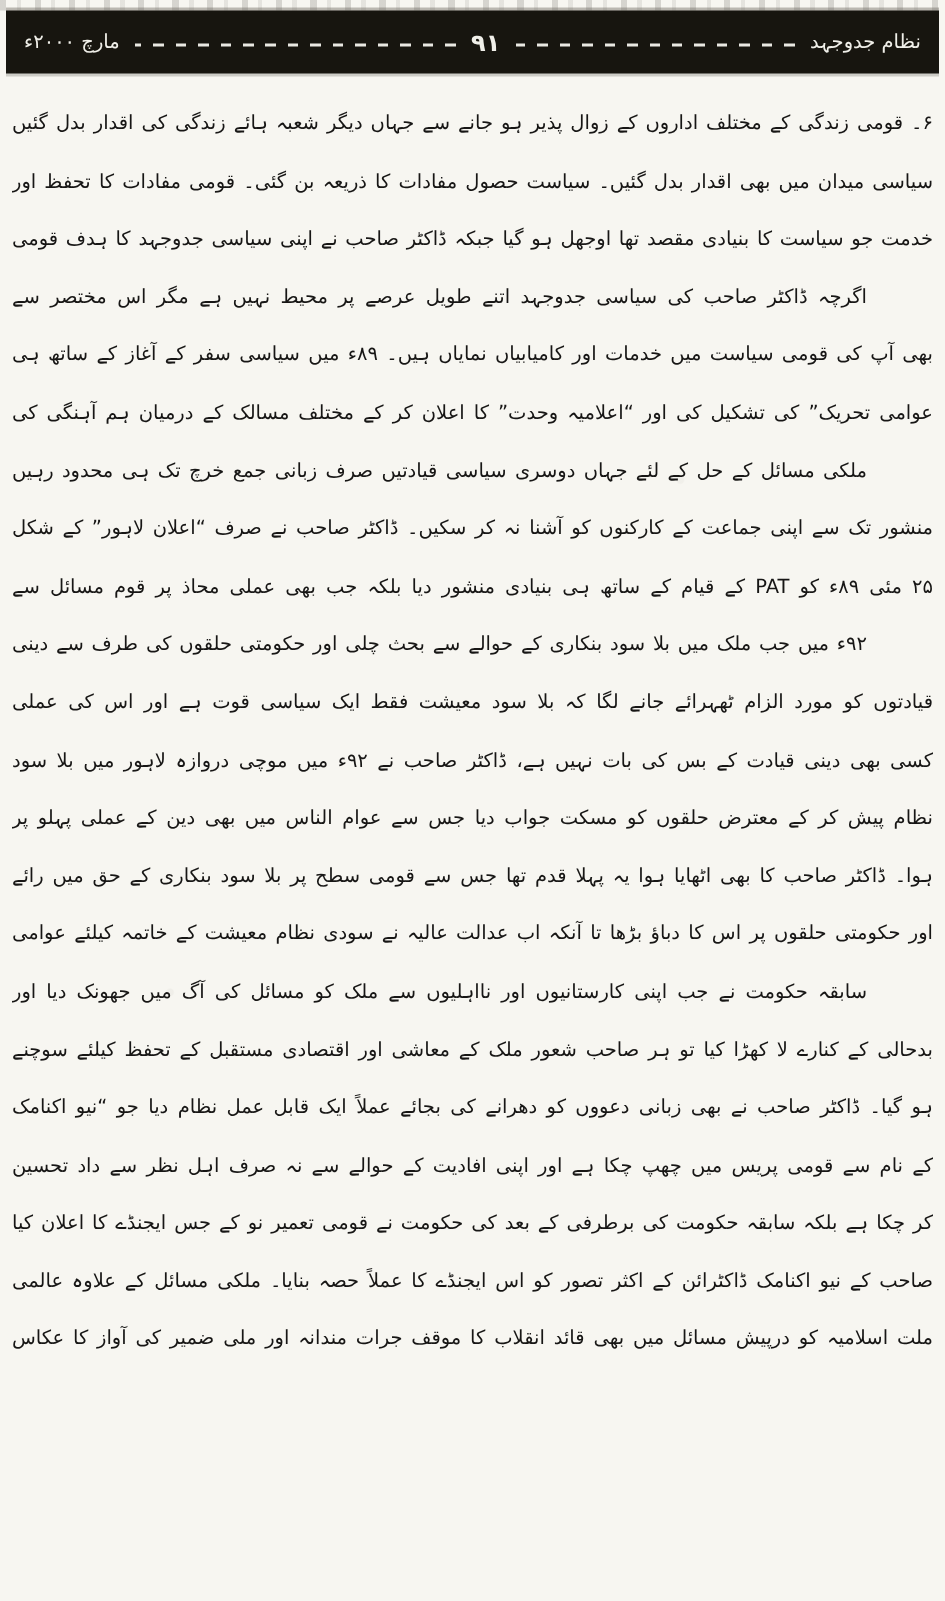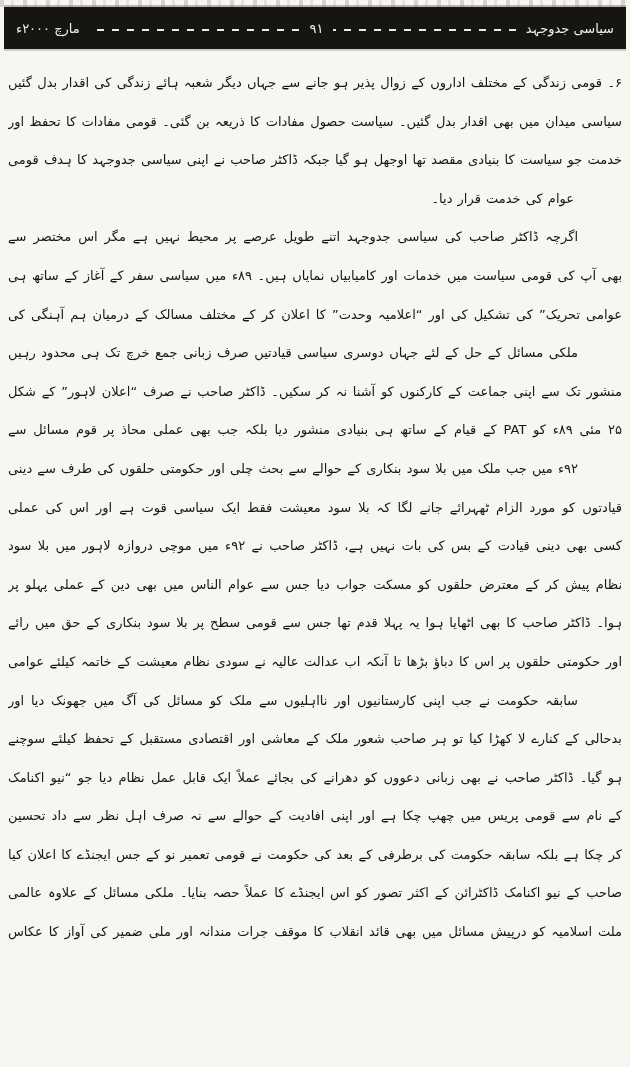--- a/index.html
+++ b/index.html
@@ -34,21 +34,21 @@
     padding: 0 12px;
     box-sizing: border-box;
     box-shadow: 0 -2px 0 rgba(110,106,98,0.45), 0 2px 0 rgba(80,78,72,0.25);
   }
   .band-text {
     font-size: 13px;
     white-space: nowrap;
     letter-spacing: 0.2px;
     text-align: right;
   }
-  .band-num { font-size: 13px; }
+  .band-num { font-size: 16px; font-weight: bold; }
   .dash-fill {
     flex: 1 1 auto;
     height: 2px;
     margin: 4px 10px 0 10px;
     background: repeating-linear-gradient(to left,
       #e9e8e2 0 7px, transparent 7px 15px);
   }
   .dash-fill.long { flex-grow: 1.15; }
   main.body {
     position: absolute; top: 64px; right: 8px; left: 8px;
@@ -71,34 +71,33 @@
   .ln.end.i48  { padding-left: 0; padding-right: 48px;  box-sizing: border-box; }
   .ln.end.i85  { padding-right: 85px;  box-sizing: border-box; }
   .ln.end.i100 { padding-right: 100px; box-sizing: border-box; }
 </style>
 </head>
 <body>
 
 <div class="page">
 
   <header class="band">
-    <span class="band-text">سیاسی جدوجہد</span>
+    <span class="band-text">نظام جدوجہد</span>
     <span class="dash-fill"></span>
     <span class="band-text band-num">۹۱</span>
     <span class="dash-fill long"></span>
     <span class="band-text">مارچ ۲۰۰۰ء</span>
   </header>
 
   <main class="body">
 
     <p class="para">
       <span class="ln">۶۔ قومی زندگی کے مختلف اداروں کے زوال پذیر ہو جانے سے جہاں دیگر شعبہ ہائے زندگی کی اقدار بدل گئیں وہاں</span>
       <span class="ln">سیاسی میدان میں بھی اقدار بدل گئیں۔ سیاست حصول مفادات کا ذریعہ بن گئی۔ قومی مفادات کا تحفظ اور عوام کی</span>
       <span class="ln">خدمت جو سیاست کا بنیادی مقصد تھا اوجھل ہو گیا جبکہ ڈاکٹر صاحب نے اپنی سیاسی جدوجہد کا ہدف قومی بہبود اور</span>
-      <span class="ln end i48">عوام کی خدمت قرار دیا۔</span>
     </p>
 
     <p class="para">
       <span class="ln ind">اگرچہ ڈاکٹر صاحب کی سیاسی جدوجہد اتنے طویل عرصے پر محیط نہیں ہے مگر اس مختصر سے عرصے میں</span>
       <span class="ln">بھی آپ کی قومی سیاست میں خدمات اور کامیابیاں نمایاں ہیں۔ ۸۹ء میں سیاسی سفر کے آغاز کے ساتھ ہی “پاکستان</span>
       <span class="ln">عوامی تحریک” کی تشکیل کی اور “اعلامیہ وحدت” کا اعلان کر کے مختلف مسالک کے درمیان ہم آہنگی کی فضا پیدا کی</span>
     </p>
 
     <p class="para">
       <span class="ln ind">ملکی مسائل کے حل کے لئے جہاں دوسری سیاسی قیادتیں صرف زبانی جمع خرچ تک ہی محدود رہیں اور فقط</span>

